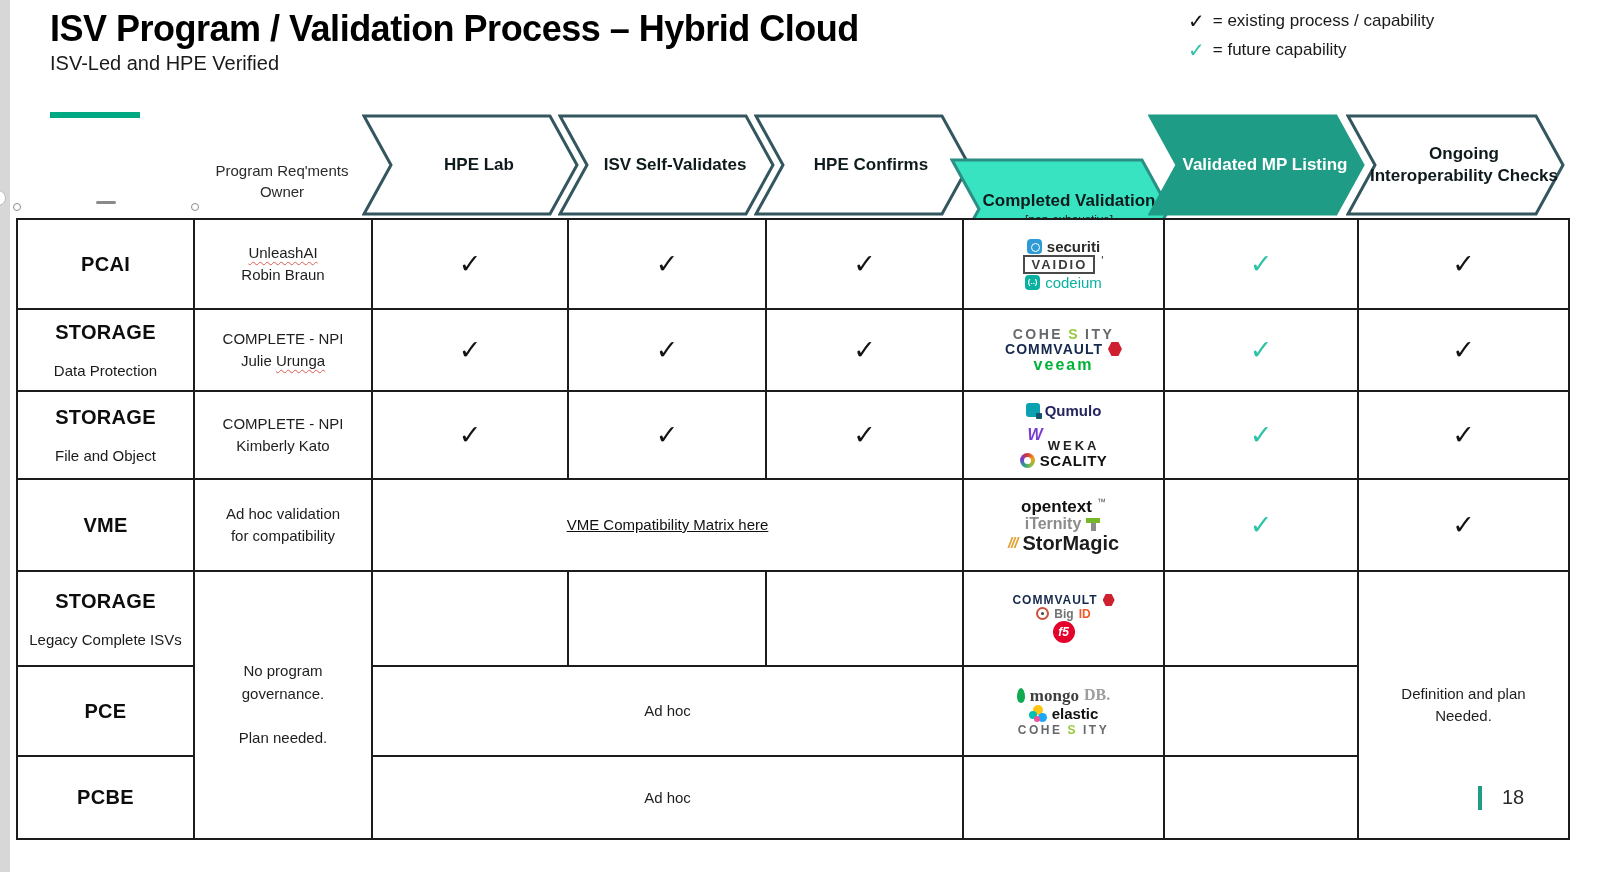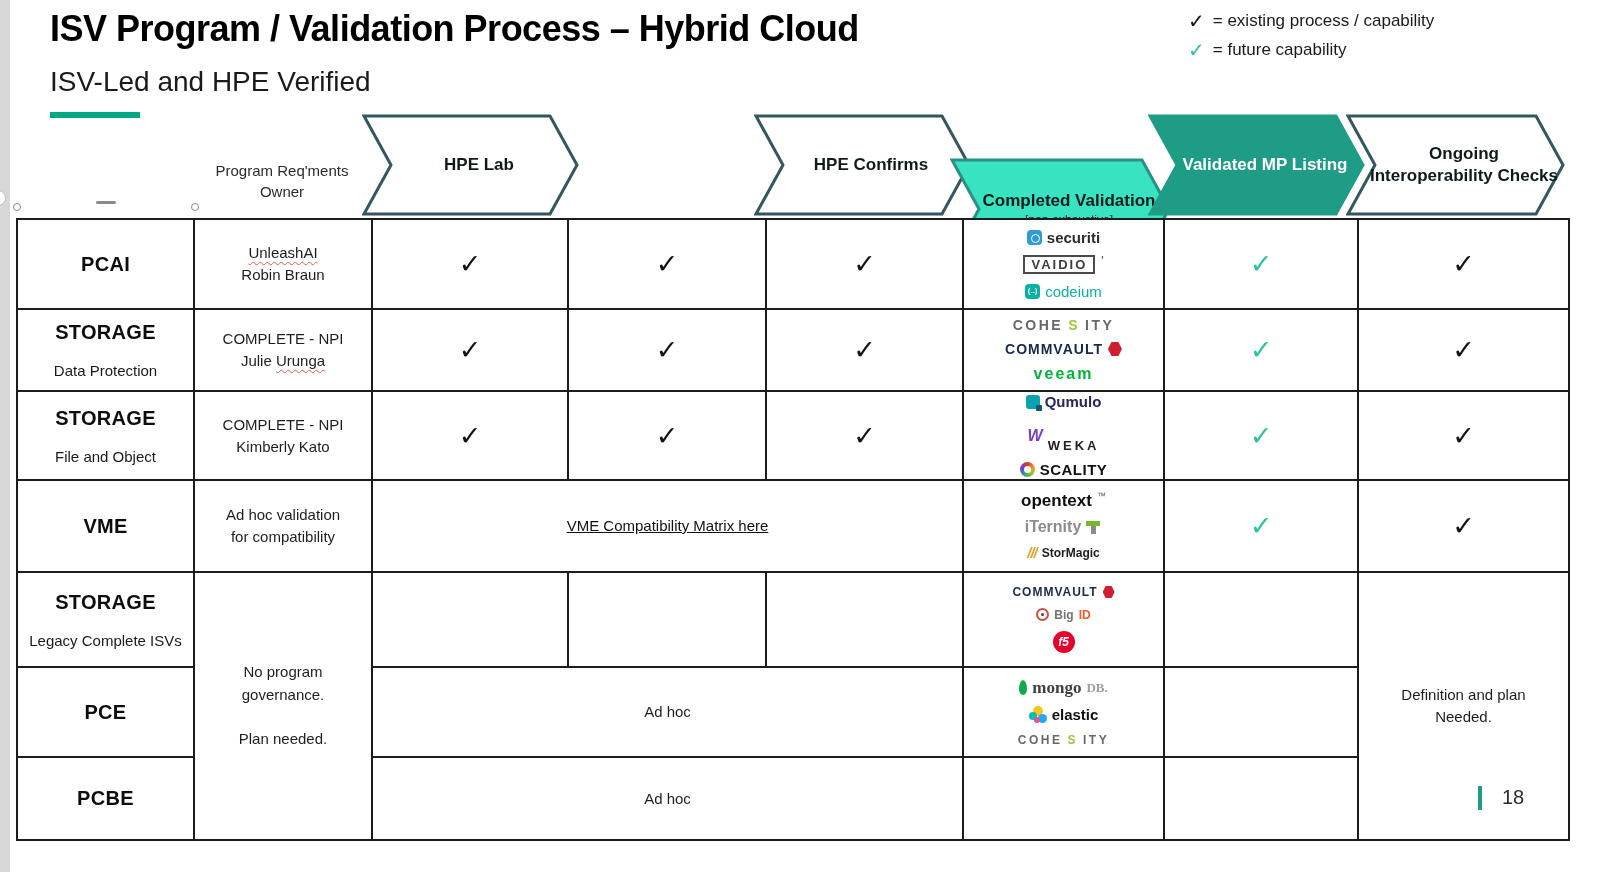--- a/index.html
+++ b/index.html
@@ -5,21 +5,21 @@
   * { margin:0; padding:0; box-sizing:border-box; }
   html,body { width:1614px; height:872px; overflow:hidden; background:#ffffff;
               font-family:"Liberation Sans", sans-serif; color:#111; }
   .stage { position:relative; width:1614px; height:872px; background:#fff; }
 
   .left-gutter { position:absolute; left:0; top:0; width:10px; height:872px; background:#d7d7d7; }
 
   
   .title { position:absolute; left:50px; top:8px; font-size:36px; font-weight:800;
            letter-spacing:-0.5px; color:#000; white-space:nowrap; }
-  .subtitle { position:absolute; left:50px; top:66px; font-size:28px; font-weight:400; color:#1a1a1a; }
+  .subtitle { position:absolute; left:50px; top:52px; font-size:20px; font-weight:400; color:#1a1a1a; }
   .title-bar { position:absolute; left:50px; top:112px; width:90px; height:6px; background:#00a982; }
 
   
   .legend { position:absolute; left:1188px; top:6px; font-size:17px; color:#1a1a1a; }
   .legend-row { display:flex; align-items:center; gap:8px; height:29px; }
   .legend-check { font-size:20px; }
   .check-black { color:#131313; }
   .check-green { color:#2cc3a6; }
 
   
@@ -58,21 +58,21 @@
   .cat-sub  { font-size:15px; font-weight:400; color:#1a1a1a; margin-top:18px; }
   .owner-text { font-size:15px; color:#1e1e1e; line-height:1.45; }
   .tbl-check { font-size:27px; font-weight:400; }
   .link { font-size:15px; color:#111; text-decoration:underline; cursor:pointer; }
   .adhoc { font-size:15px; color:#1e1e1e; }
   .multiline { font-size:15px; color:#1e1e1e; line-height:1.5; }
   .gap-line { height:22px; }
   .sp { text-decoration:underline wavy #e05a4e 1px; text-underline-offset:3px; }
 
   
-  .logo-stack { display:flex; flex-direction:column; align-items:center; justify-content:center; gap:10px; }
+  .logo-stack { display:flex; flex-direction:column; align-items:center; justify-content:center; gap:1px; }
   .logo { display:flex; align-items:center; justify-content:center; gap:5px; line-height:1; }
 
   .securiti-icon { width:15px; height:15px; background:#2e9bd6; border-radius:4px; position:relative; }
   .securiti-icon::after { content:""; position:absolute; left:4px; top:4px; width:7px; height:7px;
                           border:1.6px solid #fff; border-radius:50%; }
   .securiti-text { font-size:15px; font-weight:700; color:#2b2b2b; }
 
   .vaidio-box { border:2px solid #4a4a4a; padding:1px 6px; font-size:13px; font-weight:800;
                 letter-spacing:2px; color:#3c3c3c; }
   .vaidio-prime { font-size:12px; color:#3c3c3c; margin-left:1px; align-self:flex-start; }
@@ -110,35 +110,35 @@
 
   .opentext { font-size:17px; font-weight:800; color:#101010; }
   .opentext-tm { font-size:9px; color:#555; align-self:flex-start; }
 
   .iternity-text { font-size:16px; font-weight:600; color:#8c8c8c; }
   .iternity-icon { position:relative; width:16px; height:16px; }
   .iternity-icon::before { content:""; position:absolute; left:0; top:2px; width:14px; height:5px; background:#76b82a; }
   .iternity-icon::after { content:""; position:absolute; left:5px; top:7px; width:5px; height:8px; background:#8c8c8c; }
 
   .stormagic-icon { font-size:15px; font-weight:800; font-style:italic; color:#e2a12f; letter-spacing:-1px; }
-  .stormagic-text { font-size:12px; font-weight:800; color:#1c1c1c; }
+  .stormagic-text { font-size:20px; font-weight:800; color:#1c1c1c; }
 
   .bigid-icon { width:13px; height:13px; border:2px solid #c9523c; border-radius:50%; position:relative; }
   .bigid-icon::after { content:""; position:absolute; left:3px; top:3px; width:3px; height:3px;
                        background:#444; border-radius:50%; }
   .bigid-a { font-size:12px; font-weight:800; color:#737373; }
   .bigid-b { font-size:12px; font-weight:800; color:#ef5b2b; }
 
   .f5-circle { width:22px; height:22px; border-radius:50%; background:#e4002b; color:#fff;
                display:flex; align-items:center; justify-content:center;
                font-size:12px; font-weight:800; font-style:italic; }
 
   .mongo-leaf { width:8px; height:15px; background:#10aa50; border-radius:50% 50% 50% 50% / 60% 60% 40% 40%; }
   .mongo-a { font-family:"Liberation Serif", serif; font-size:17px; font-weight:700; color:#3f3f3f; }
-  .mongo-b { font-family:"Liberation Serif", serif; font-size:13px; font-weight:700; color:#9d9d9d; }
+  .mongo-b { font-family:"Liberation Serif", serif; font-size:16px; font-weight:700; color:#9d9d9d; }
 
   .elastic-icon { position:relative; width:18px; height:18px; }
   .elastic-icon i { position:absolute; border-radius:50%; }
   .elastic-icon .e1 { left:4px; top:0; width:10px; height:10px; background:#fec514; }
   .elastic-icon .e2 { left:0; top:6px; width:8px; height:8px; background:#00bfb3; }
   .elastic-icon .e3 { left:9px; top:8px; width:9px; height:9px; background:#1ba9f5; }
   .elastic-icon .e4 { left:5px; top:11px; width:6px; height:6px; background:#f04e98; }
   .elastic-text { font-size:15px; font-weight:700; color:#101010; }
 
   
@@ -177,20 +177,28 @@
     <div>Program Req'ments</div>
     <div>Owner</div>
   </div>
 
   <div class="chev" style="left:362px; width:218px;">
     <svg width="218" height="102" viewBox="0 0 218 102">
         <polygon class="shape-white" points="2,2 188,2 215,51 188,100 2,100 29,51"></polygon>
       </svg>
     <div class="chev-label">
         <span>HPE Lab</span>
+      </div>
+  </div>
+  <div class="chev" style="left:558px; width:218px;">
+    <svg width="218" height="102" viewBox="0 0 218 102">
+        <polygon class="shape-white" points="2,2 188,2 215,51 188,100 2,100 29,51"></polygon>
+      </svg>
+    <div class="chev-label">
+        <span>ISV Self-Validates</span>
       </div>
   </div>
   <div class="chev" style="left:754px; width:218px;">
     <svg width="218" height="102" viewBox="0 0 218 102">
         <polygon class="shape-white" points="2,2 188,2 215,51 188,100 2,100 29,51"></polygon>
       </svg>
     <div class="chev-label">
         <span>HPE Confirms</span>
       </div>
   </div>

